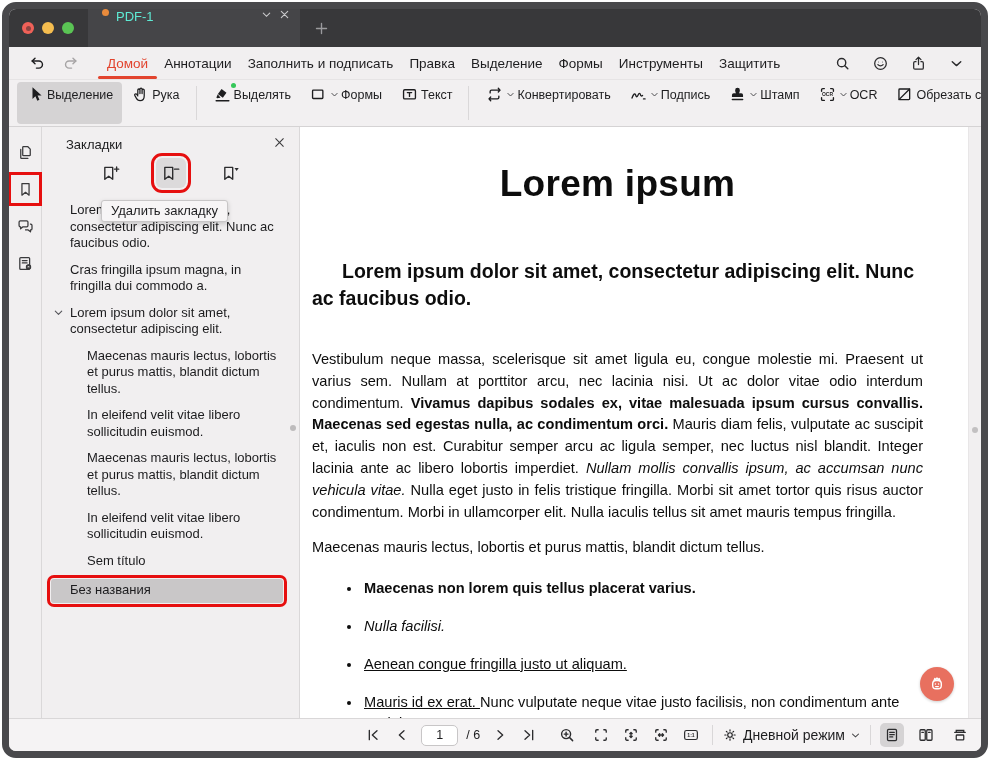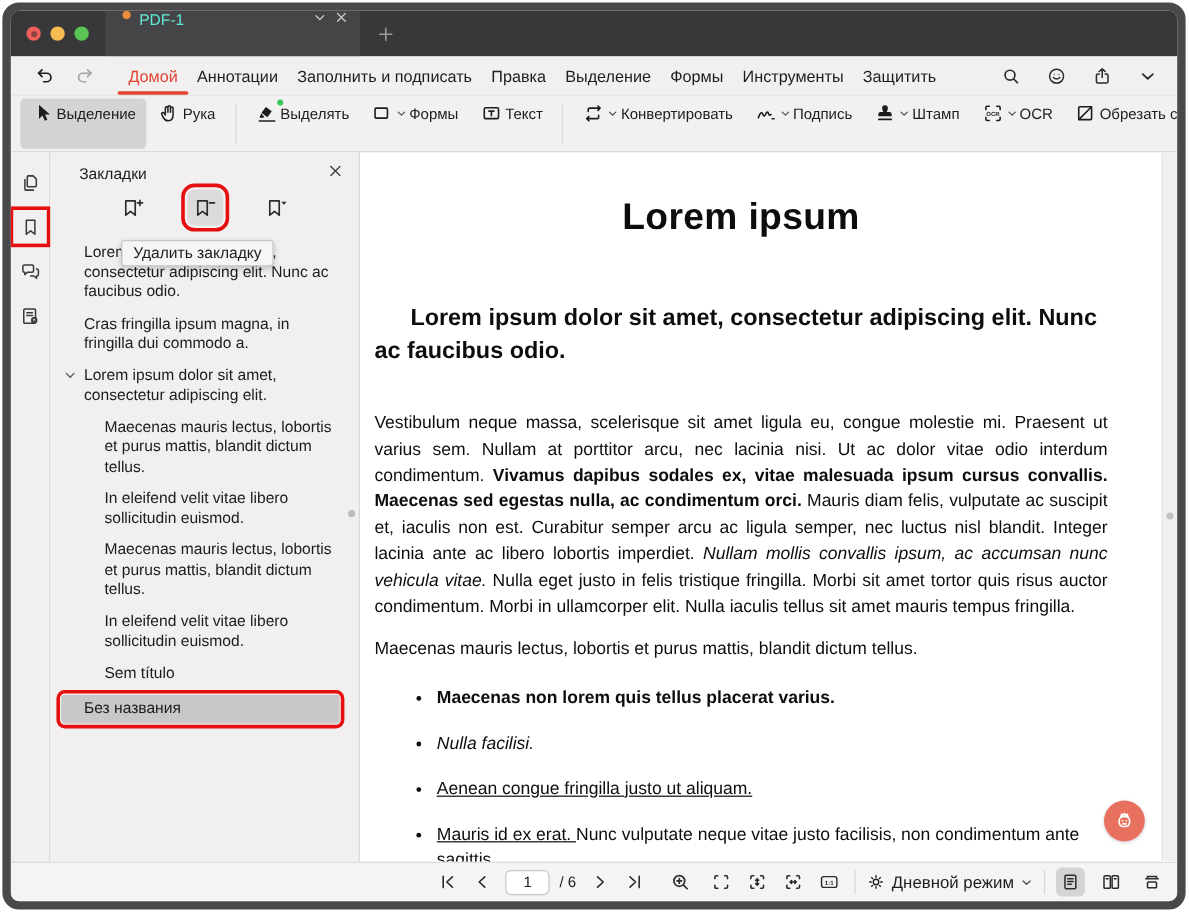--- a/index.html
+++ b/index.html
@@ -78,21 +78,21 @@
   .bm-chevron { position:absolute; left:11px; top:2px; width:11px; height:11px; color:#55555a; }
   .bm-row.selected { background:#c9c7c8; border-radius:3px; margin-left:9px; margin-right:2px;
                      padding:3px 0 4px 19px; outline:3px solid #e60f0f; outline-offset:1px; }
   .panel-scrolldot { position:absolute; right:3px; top:298px; width:6px; height:6px; border-radius:3px; background:#bdbbbc; }
 
   
   .viewer { flex:1; background:#ffffff; position:relative; overflow:hidden; }
   .gutter { position:absolute; top:0; right:0; bottom:0; width:13px; background:#f1eff0; border-left:1px solid #e8e6e7; }
   .gutter-dot { position:absolute; right:3px; top:300px; width:6px; height:6px; border-radius:3px; background:#c2c0c1; }
   .page { padding:20px 58px 0 12px; color:#0d0d0d; }
-  .doc-title { font-size:31px; font-weight:bold; text-align:center; margin-top:16px; letter-spacing:.3px; }
+  .doc-title { font-size:37px; font-weight:bold; text-align:center; margin-top:16px; letter-spacing:.3px; }
   .doc-heading { font-size:19.5px; font-weight:bold; line-height:27px; margin-top:53px; text-indent:30px; }
   .doc-p { font-size:14.6px; line-height:21.8px; text-align:justify; margin-top:37px; }
   .doc-p2 { margin-top:14px; text-align:left; }
   .doc-p .b, .li .b { font-weight:bold; }
   .doc-p .i, .li .i { font-style:italic; }
   .li .u { text-decoration:underline; }
   ul.doc-list { margin-top:19px; padding-left:50px; list-style:disc; }
   ul.doc-list li { font-size:14.6px; line-height:21.8px; margin-bottom:16px; padding-left:2px; }
   .assistant { position:absolute; right:27px; bottom:17px; width:34px; height:34px; border-radius:50%;
                background:#e8705f; border:none; display:flex; align-items:center; justify-content:center;

